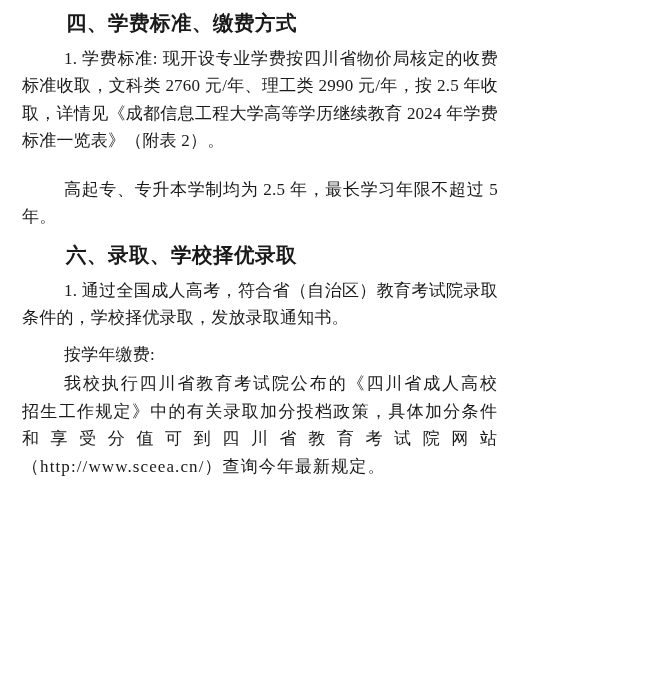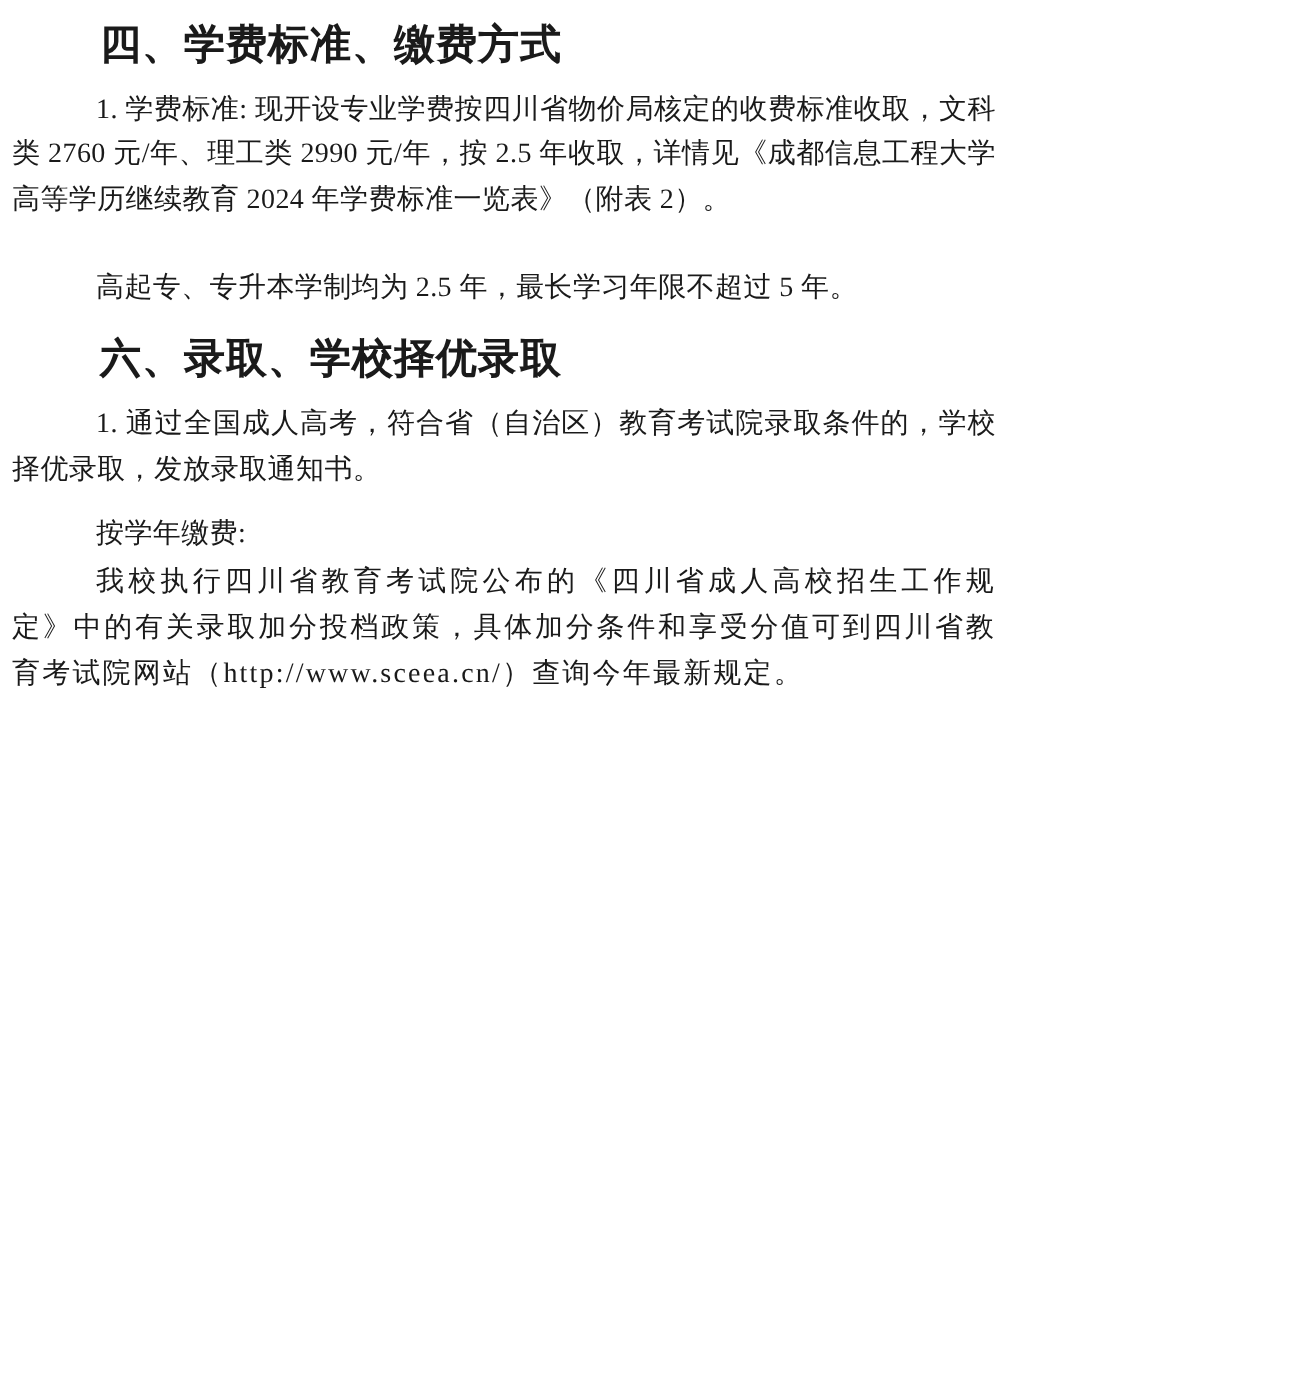--- a/index.html
+++ b/index.html
@@ -11,33 +11,33 @@
     height: 692px;
     background: #ffffff;
     font-family: "Liberation Serif", "DejaVu Serif", serif;
     color: #1a1a1a;
     overflow: hidden;
   }
   .page {
     width: 520px;
     height: 692px;
     box-sizing: border-box;
-    padding: 8px 22px 0 6px;
+    padding: 8px 22px 0 22px;
     position: relative;
   }
   .heading {
     font-size: 20.5px;
     font-weight: bold;
     line-height: 1.5;
     letter-spacing: 0.5px;
     margin: 0 0 6px 0;
     text-indent: 44px;
   }
   .para {
-    font-size: 14px;
+    font-size: 17px;
     line-height: 1.62;
     margin: 0 0 2px 0;
     text-indent: 42px;
     text-align: justify;
     letter-spacing: 0.2px;
   }
   .spacer-sm { height: 7px; }
   .spacer-md { height: 12px; }
   .mono-ish {
     font-family: "Liberation Serif", "DejaVu Serif", serif;

